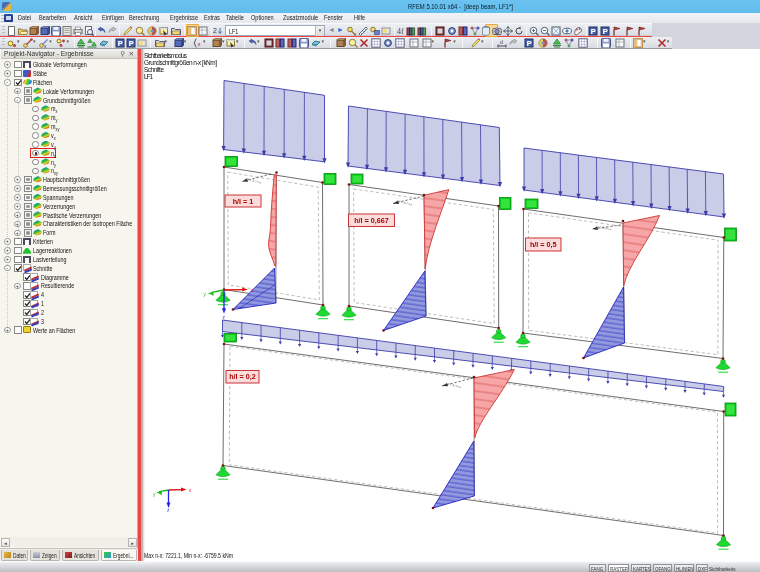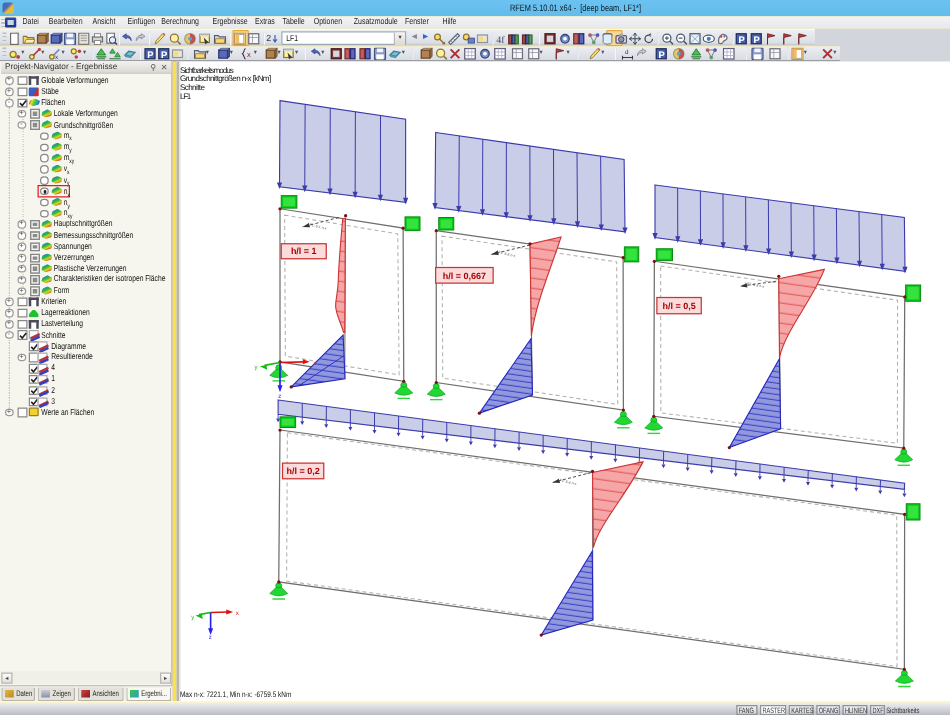--- a/index.html
+++ b/index.html
@@ -1,15 +1,15 @@
 <!DOCTYPE html>
 <html><head><meta charset="utf-8"><style>
 * {margin:0;padding:0;box-sizing:border-box}
 html,body {width:760px;height:572px;overflow:hidden;font-family:"Liberation Sans",sans-serif}
-#win {position:relative;width:760px;height:572px;background:#fde047}
+#win {position:relative;width:760px;height:572px;background:#ef4444}
 #title {position:absolute;left:0;top:0;width:760px;height:12.5px;background:linear-gradient(#6cc2f0,#61bdec)}
 #title .tx {position:absolute;left:408px;top:1.5px;font-size:7.4px;color:#0a1a28;transform:scaleX(0.8);transform-origin:0 50%;white-space:nowrap}
 #title .ico {position:absolute;left:2px;top:1.5px;width:9px;height:9px;background:linear-gradient(135deg,#4a6ab8 40%,#e8b93a 60%);border-radius:2px}
 #menu {position:absolute;left:0;top:12.5px;width:760px;height:10.5px;background:linear-gradient(#f2f3f6,#e6e8ec);font-size:7px;color:#222}
 #menu span.mi {position:absolute;top:1.8px;transform:scaleX(0.8);transform-origin:0 50%;white-space:nowrap}
 #menu .mico {position:absolute;left:4px;top:1px;width:9px;height:8px;background:linear-gradient(#2a4a9e,#1a3a8e);border-radius:1px}
 #menu .mico:after {content:"";position:absolute;left:2px;top:2px;width:5px;height:4px;background:#cdd6ee}
 #tb1 {position:absolute;left:0;top:23px;width:760px;height:13px;background:linear-gradient(#edeff3,#dadde3);border-top:1px solid #f8f9fb;border-bottom:1px solid #c9ccd2}
 #tb2 {position:absolute;left:0;top:36.5px;width:760px;height:12.5px;background:linear-gradient(#edeff3,#d8dbe1);border-bottom:1px solid #9a9da3}
 .tbi {position:absolute;filter:saturate(0.72) brightness(1.07)}

